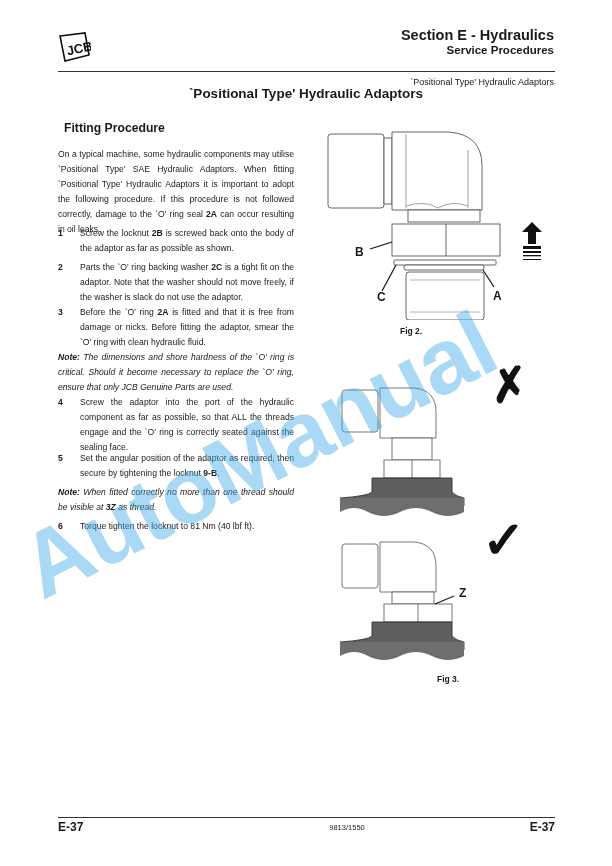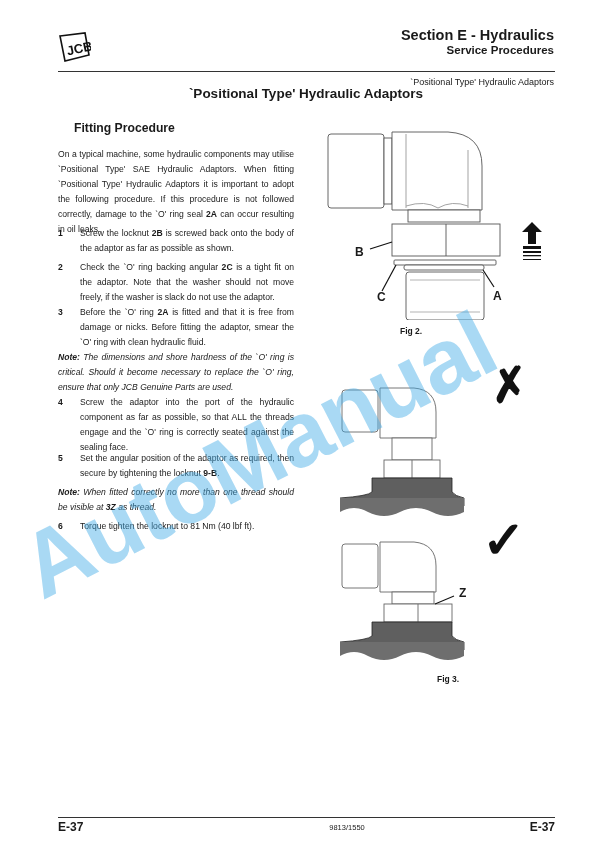--- a/index.html
+++ b/index.html
@@ -7,21 +7,21 @@
   body { position: relative; font-family: "Liberation Sans", sans-serif; color: #1a1a1a; }
 
   .logo { position: absolute; left: 57px; top: 31px; width: 34px; height: 32px; }
   .hdr-section { position: absolute; right: 58px; top: 27px; font-size: 14.5px; font-weight: bold; text-align: right; }
   .hdr-sub { position: absolute; right: 58px; top: 44px; font-size: 11.5px; font-weight: bold; text-align: left; }
   .hdr-rule { position: absolute; left: 58px; right: 57px; top: 71px; height: 1px; background: #333; }
   .hdr-crumb { position: absolute; right: 58px; top: 77px; font-size: 9px; text-align: right; }
   .page-title { position: absolute; left: 0; width: 612px; top: 86px; text-align: center; font-size: 13.5px; font-weight: bold; }
 
   .left { position: absolute; left: 58px; width: 236px; font-size: 8.6px; line-height: 15px; }
-  .section-heading { position: absolute; left: 74px; top: 121px; font-size: 12.2px; font-weight: bold; }
+  .section-heading { position: absolute; left: 64px; top: 121px; font-size: 12.2px; font-weight: bold; }
   .intro { top: 147px; text-align: justify; }
   .step { display: flex; }
   .step .num { width: 22px; flex: none; font-weight: bold; }
   .step .txt { flex: 1; text-align: justify; }
   .note { font-style: italic; text-align: justify; }
   .note b { }
 
   .fig-label { position: absolute; font-size: 8.5px; font-weight: bold; }
 
   .footer-rule { position: absolute; left: 58px; right: 57px; top: 817px; height: 1px; background: #333; }
@@ -52,21 +52,21 @@
   <span>On a typical machine, some hydraulic components may utilise `Positional Type' SAE Hydraulic Adaptors. When fitting `Positional Type' Hydraulic Adaptors it is important to adopt the following procedure. If this procedure is not followed correctly, damage to the `O' ring seal </span><b>2A</b><span> can occur resulting in oil leaks.</span>
 </div>
 
 <div class="left step" style="top:226px;">
   <div class="num">1</div>
   <div class="txt"><span>Screw the locknut </span><b>2B</b><span> is screwed back onto the body of the adaptor as far as possible as shown.</span></div>
 </div>
 
 <div class="left step" style="top:260px;">
   <div class="num">2</div>
-  <div class="txt"><span>Check the `O' ring backing angular </span><b>2C</b><span> is a tight fit on the adaptor. Note that the washer should not move freely, if the washer is slack do not use the adaptor.</span></div>
+  <div class="txt"><span>Parts the `O' ring backing washer </span><b>2C</b><span> is a tight fit on the adaptor. Note that the washer should not move freely, if the washer is slack do not use the adaptor.</span></div>
 </div>
 
 <div class="left step" style="top:305px;">
   <div class="num">3</div>
   <div class="txt"><span>Before the `O' ring </span><b>2A</b><span> is fitted and that it is free from damage or nicks. Before fitting the adaptor, smear the `O' ring with clean hydraulic fluid.</span></div>
 </div>
 
 <div class="left note" style="top:350px;">
   <b>Note:</b><span> The dimensions and shore hardness of the `O' ring is critical. Should it become necessary to replace the `O' ring, ensure that only JCB Genuine Parts are used.</span>
 </div>

